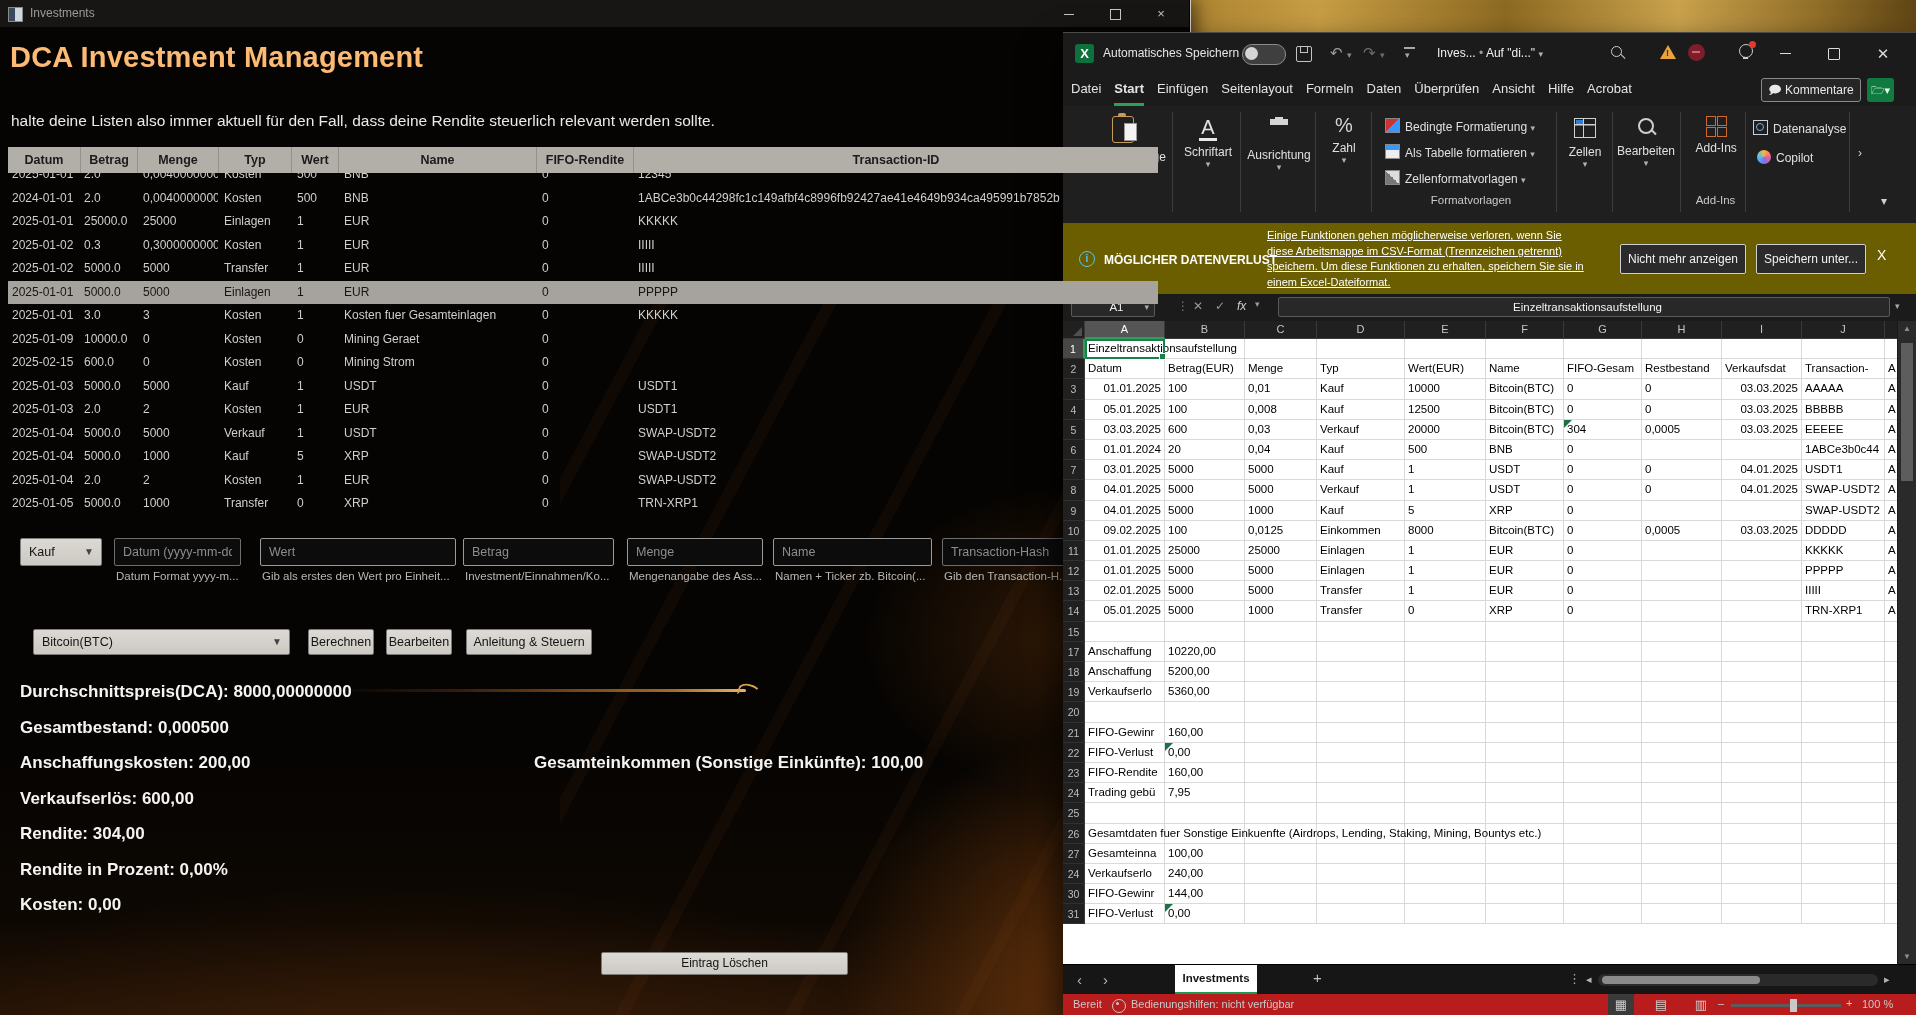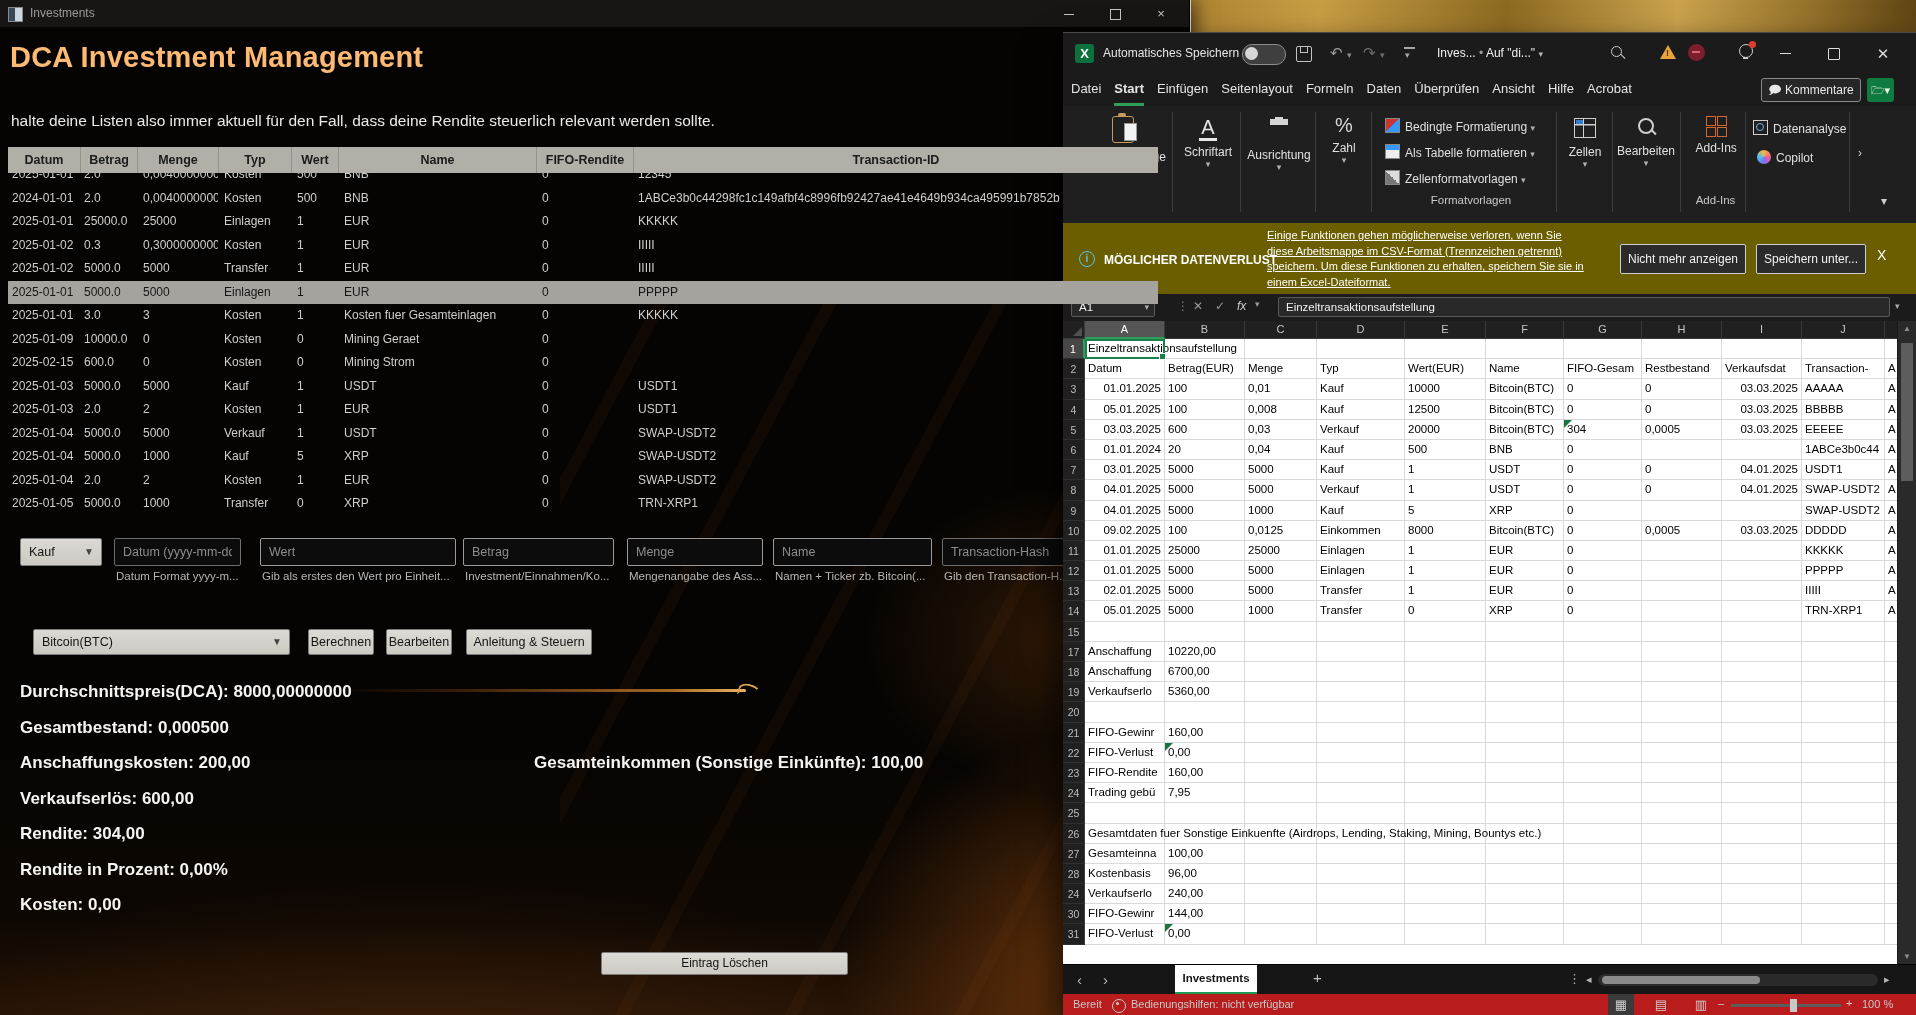--- a/index.html
+++ b/index.html
@@ -142,21 +142,21 @@
   #xwarn{left:0;top:190px;width:853px;height:71px;background:#6a5e00;}
   .infoi{left:16px;top:28px;width:14px;height:14px;border:1.5px solid #59c2f0;border-radius:50%;color:#59c2f0;
      font-size:10px;font-weight:700;text-align:center;line-height:14px;}
   #xwarn .wt{left:41px;top:30px;color:#fff;font-size:12px;font-weight:700;white-space:nowrap;}
   #xwarn .wm{left:204px;top:5px;width:320px;color:#fff;font-size:11px;line-height:15.5px;text-decoration:underline;}
   .wbtn{top:21px;height:30px;background:#2b2b2b;border:1px solid #cfcfcf;border-radius:2px;color:#f2f2f2;
      font-size:12px;text-align:center;box-sizing:border-box;}
   #xwarn .wx{left:814px;top:24px;color:#fff;font-size:14px;}
 
   
-  #xformula{left:0;top:261px;width:853px;height:27px;background:#1b1b1b;}
+  #xformula{left:0;top:261px;width:853px;height:27px;background:#1b1b1b;text-align:center;}
   #namebox{left:8px;top:3px;width:84px;height:20px;background:#282828;border:1px solid #5a5a5a;border-radius:2px;
      color:#f0f0f0;font-size:11.5px;line-height:19px;padding-left:7px;box-sizing:border-box;}
   #namebox .ar{position:absolute;right:5px;top:0;font-size:9px;color:#aaa;}
   #xformula .dots{left:114px;top:5px;color:#777;font-size:12px;}
   #xformula .fxi{top:5px;color:#9a9a9a;font-size:12px;}
   #fxfield{left:215px;top:3px;width:612px;height:20px;background:#282828;border:1px solid #5a5a5a;border-radius:2px;
      color:#f2f2f2;font-size:11.5px;line-height:19px;padding-left:7px;box-sizing:border-box;}
   #xformula .endch{left:832px;top:7px;color:#aaa;font-size:9px;}
 
   
@@ -794,21 +794,21 @@
         <div class="ecell ec5"></div>
         <div class="ecell ec6"></div>
         <div class="ecell ec7"></div>
         <div class="ecell ec8"></div>
         <div class="ecell ec9"></div>
         <div class="ek"></div>
       </div>
       <div class="erow">
         <div class="enum">18</div>
         <div class="ecell ec0">Anschaffung</div>
-        <div class="ecell ec1">6700,00</div>
+        <div class="ecell ec1">5200,00</div>
         <div class="ecell ec2"></div>
         <div class="ecell ec3"></div>
         <div class="ecell ec4"></div>
         <div class="ecell ec5"></div>
         <div class="ecell ec6"></div>
         <div class="ecell ec7"></div>
         <div class="ecell ec8"></div>
         <div class="ecell ec9"></div>
         <div class="ek"></div>
       </div>
@@ -921,34 +921,20 @@
         <div class="ecell ec6"></div>
         <div class="ecell ec7"></div>
         <div class="ecell ec8"></div>
         <div class="ecell ec9"></div>
         <div class="ek"></div>
       </div>
       <div class="erow">
         <div class="enum">27</div>
         <div class="ecell ec0">Gesamteinna</div>
         <div class="ecell ec1">100,00</div>
-        <div class="ecell ec2"></div>
-        <div class="ecell ec3"></div>
-        <div class="ecell ec4"></div>
-        <div class="ecell ec5"></div>
-        <div class="ecell ec6"></div>
-        <div class="ecell ec7"></div>
-        <div class="ecell ec8"></div>
-        <div class="ecell ec9"></div>
-        <div class="ek"></div>
-      </div>
-      <div class="erow">
-        <div class="enum">28</div>
-        <div class="ecell ec0">Kostenbasis</div>
-        <div class="ecell ec1">96,00</div>
         <div class="ecell ec2"></div>
         <div class="ecell ec3"></div>
         <div class="ecell ec4"></div>
         <div class="ecell ec5"></div>
         <div class="ecell ec6"></div>
         <div class="ecell ec7"></div>
         <div class="ecell ec8"></div>
         <div class="ecell ec9"></div>
         <div class="ek"></div>
       </div>

